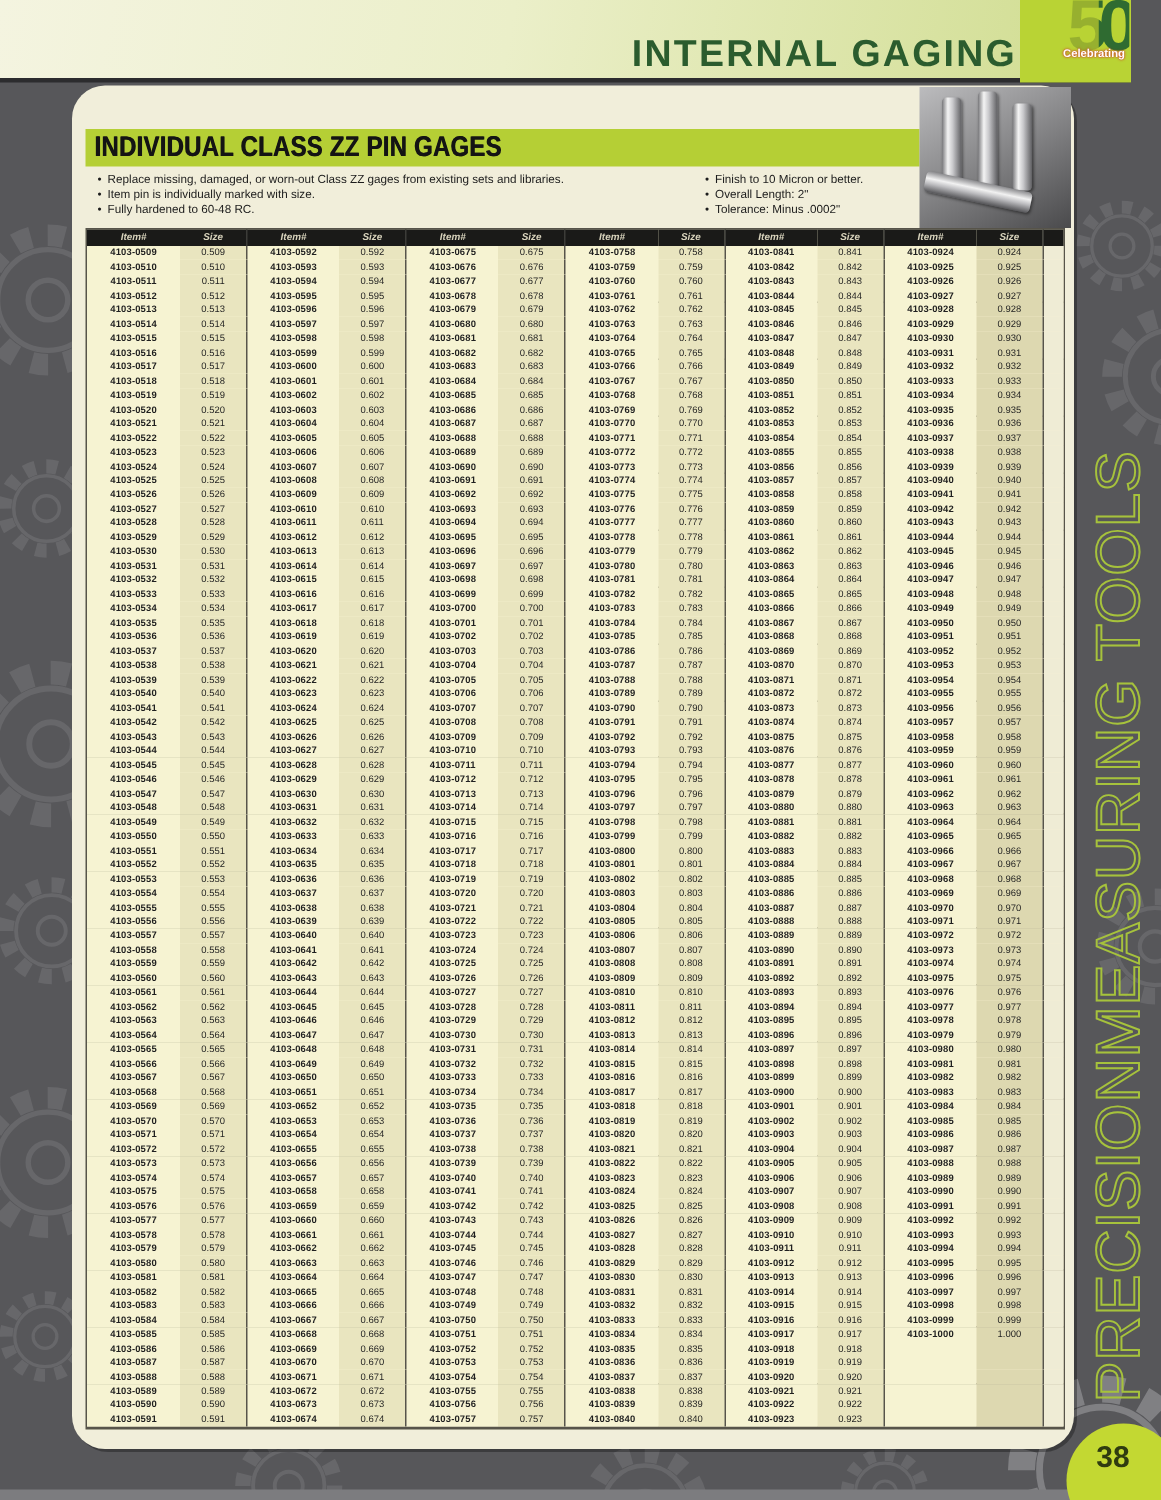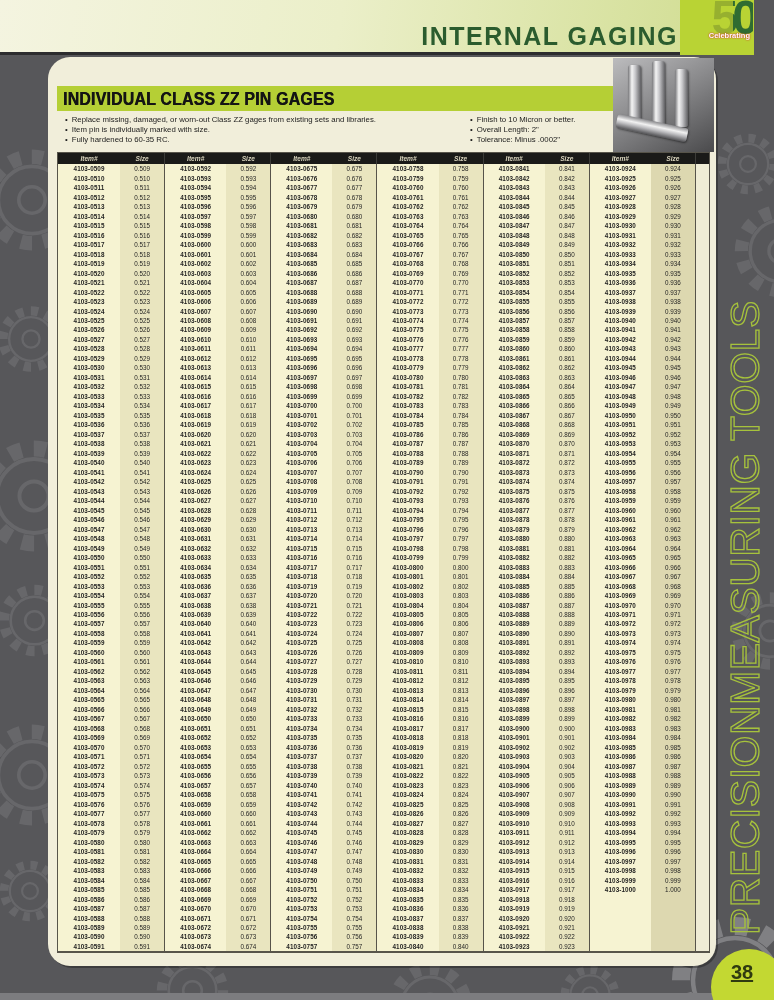--- a/index.html
+++ b/index.html
@@ -82,21 +82,21 @@
              transform:rotate(-90deg);transform-origin:0 0;white-space:nowrap;
              font-size:41px;letter-spacing:.5px;color:#a6c23c;}
   @supports ((-webkit-text-stroke: 1px #000)){
     .side-text{color:transparent;-webkit-text-stroke:1.3px #a6c23c;}
   }
 
   
   .page-circle{position:absolute;left:711px;top:949px;width:76px;height:76px;border-radius:50%;
                background:#c3d832;z-index:3;}
   .page-circle span{position:absolute;left:0;right:14px;top:12px;text-align:center;
-                    font-size:20px;font-weight:bold;color:#2f3b10;text-decoration:underline;}
+                    font-size:20px;font-weight:bold;color:#2f3b10;}
 </style>
 </head>
 <body>
 
 <div class="stage">
 
   <svg class="gears" viewBox="0 0 774 1000">
     <defs>
       <symbol id="gsym" viewBox="0 0 100 100">
         <circle cx="50" cy="50" r="36" stroke-width="12" stroke-dasharray="9.4 9.4"></circle>
@@ -129,21 +129,21 @@
     <div class="pins-photo">
       <div class="pin v p1"></div>
       <div class="pin v p2"></div>
       <div class="pin v p3"></div>
       <div class="pin diag"></div>
     </div>
 
     <ul class="bullets left">
         <li>Replace missing, damaged, or worn-out Class ZZ gages from existing sets and libraries.</li>
         <li>Item pin is individually marked with size.</li>
-        <li>Fully hardened to 60-35 RC.</li>
+        <li>Fully hardened to 60-48 RC.</li>
       </ul>
     <ul class="bullets right">
         <li>Finish to 10 Micron or better.</li>
         <li>Overall Length: 2"</li>
         <li>Tolerance: Minus .0002"</li>
       </ul>
 
     <div class="gage-table">
         <div class="trow thead">
           <div class="hcell">Item#</div>

